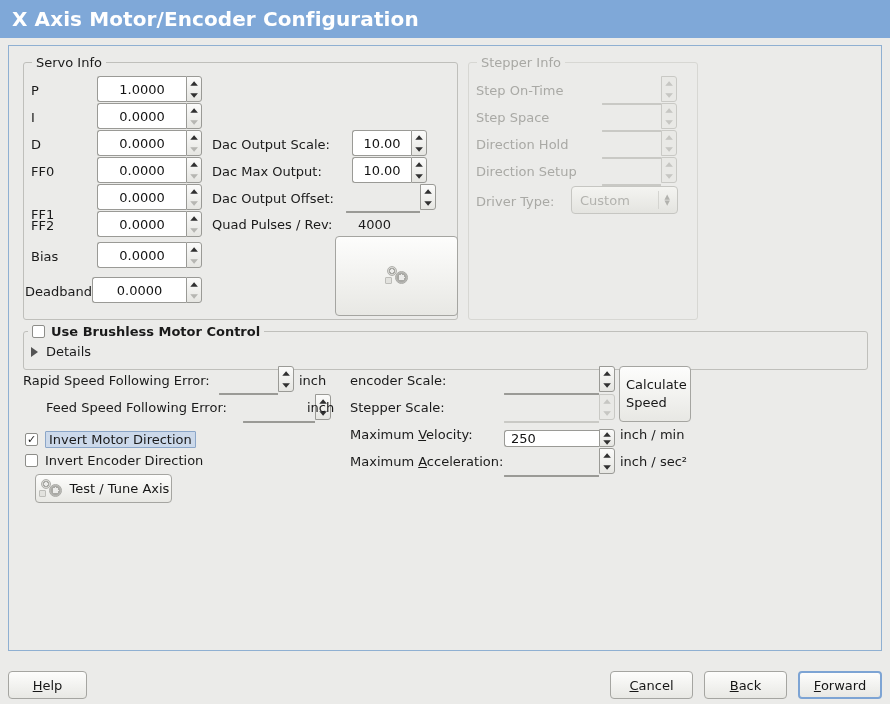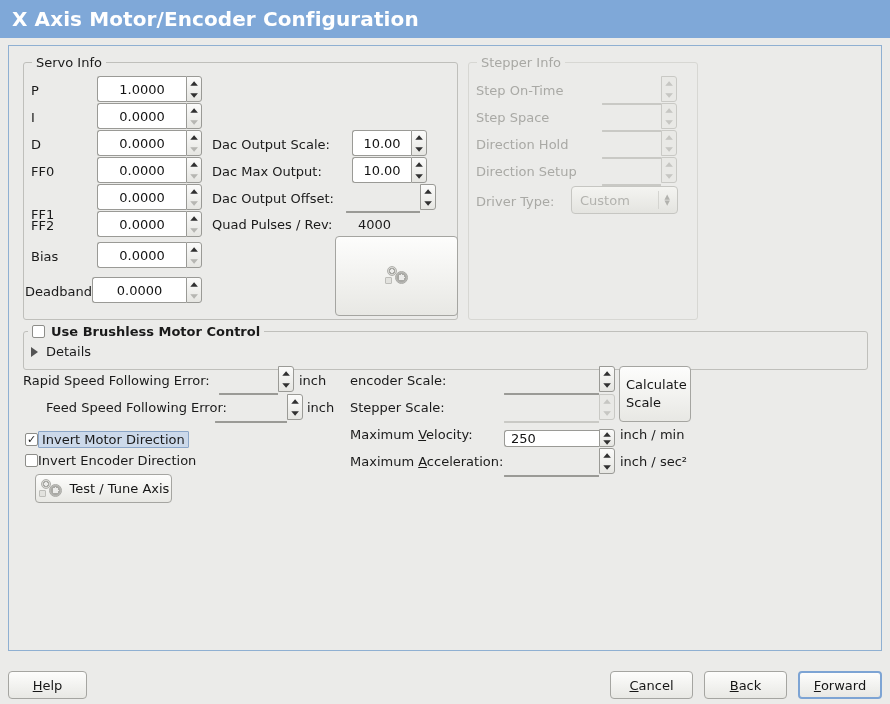--- a/index.html
+++ b/index.html
@@ -126,21 +126,21 @@
   .gear { position: absolute; border-radius: 50%; }
   .gear.g1 { width: 13px; height: 13px; left: 11px; top: 6px;
     background: radial-gradient(circle, #ebebe9 0 3px, #a8a8a4 3px 4.5px, #d6d6d2 4.5px 6.5px, transparent 6.5px);
     box-shadow: 0 0 0 1px #b5b5b1 inset; border: 1px solid #a8a8a4; }
   .gear.g2 { width: 10px; height: 10px; left: 3px; top: 1px;
     background: radial-gradient(circle, #ebebe9 0 2px, #a8a8a4 2px 3px, #d9d9d5 3px 5px, transparent 5px);
     border: 1px solid #b0b0ac; }
   .gear.g3 { width: 7px; height: 7px; left: 1px; top: 12px; border: 1px solid #bdbdb9; background: #e2e2de; border-radius: 1px; }
 
   
-  .chk { position: absolute; display: flex; align-items: center; font-size: 13px; }
+  .chk { position: absolute; display: flex; align-items: center; gap: 7px; font-size: 13px; }
   .chk .box {
     width: 13px; height: 13px; flex: none;
     border: 1px solid #8d8d89; border-radius: 2px;
     background: #ffffff;
     display: flex; align-items: center; justify-content: center;
     font-size: 11px; line-height: 11px; color: #1d1d1d;
   }
   .chk .box.checked::before { content: "\2713"; }
   .chk .txt-focus {
     border: 1px solid #8ba6c8;
@@ -343,21 +343,21 @@
   <div class="spin" style="left:210px; top:320px; width:75px;">
     <div class="field left">0.0050</div>
     <div class="btns">
         <div class="ar up"></div>
         <div class="ar dn"></div>
       </div>
   </div>
   <div class="lbl" style="left:290px; top:327px;">inch</div>
 
   <div class="lbl" style="left:29px; top:354px;margin-left:8px;">Feed Speed Following Error:</div>
-  <div class="spin" style="left:206px; top:348px; width:88px;font-weight:bold;">
+  <div class="spin" style="left:234px; top:348px; width:88px;font-weight:bold;">
     <div class="field left">0.0005</div>
     <div class="btns">
         <div class="ar up"></div>
         <div class="ar dn"></div>
       </div>
   </div>
   <div class="lbl" style="left:298px; top:354px;">inch</div>
 
   <div class="chk" style="left:16px; top:385px;">
     <span class="box checked"></span>
@@ -390,21 +390,21 @@
   <div class="spin disabled" style="left:495px; top:348px; width:111px;">
     <div class="field left">0.000</div>
     <div class="btns">
         <div class="ar up"></div>
         <div class="ar dn"></div>
       </div>
   </div>
 
   <div class="btn" style="left:610px; top:320px; width:72px; height:56px; flex-direction:column; align-items:flex-start; justify-content:center; padding-left:6px; line-height:18px;">
     <span>Calculate</span>
-    <span>Scale</span>
+    <span>Speed</span>
   </div>
 
   <div class="plain" style="left:341px; top:381px;"><span>Maximum </span><u>V</u><span>elocity:</span></div>
   <div class="spin" style="left:495px; top:375px; width:111px;align-items:flex-end;">
     <div class="field left">250</div>
     <div class="btns">
         <div class="ar up"></div>
         <div class="ar dn"></div>
       </div>
   </div>

